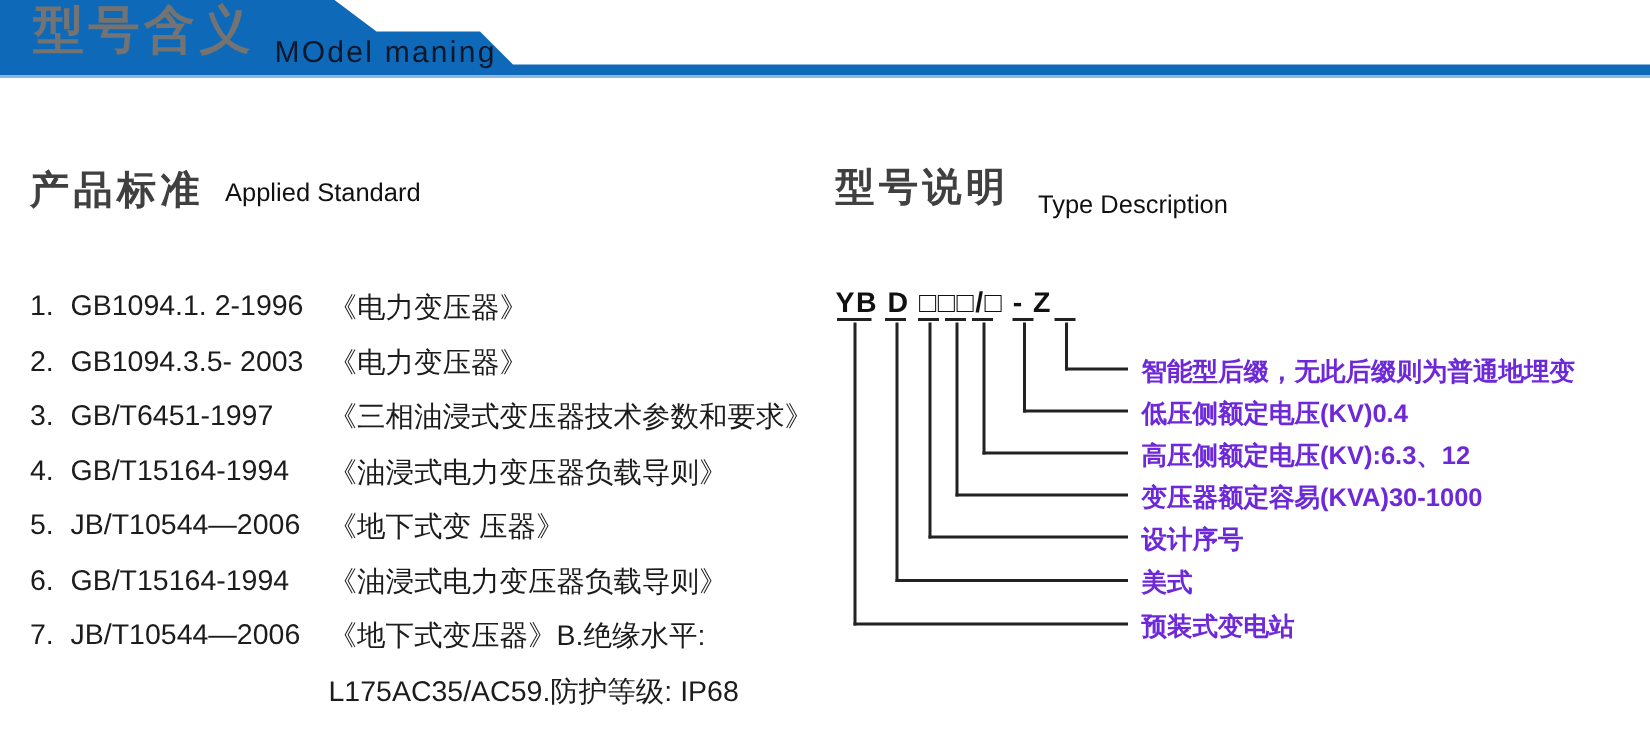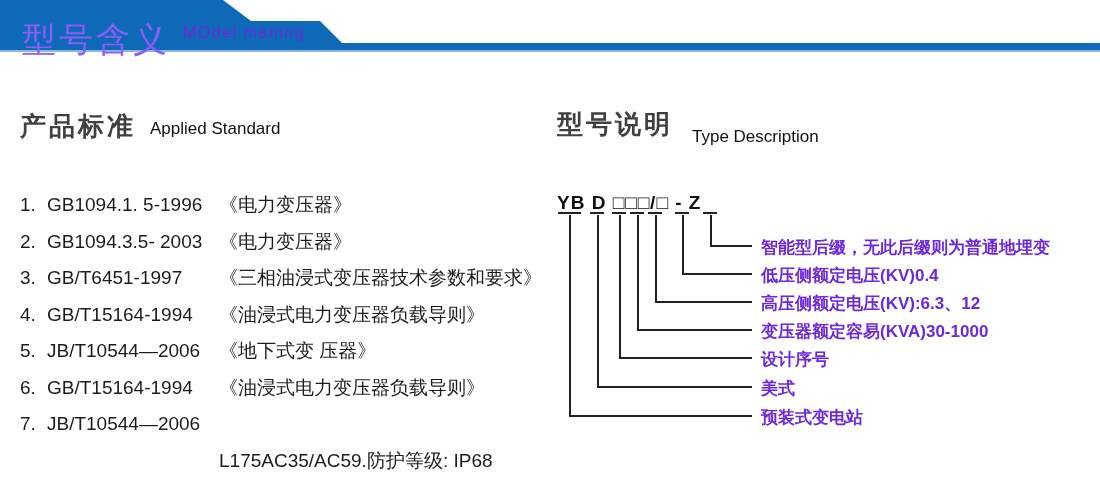--- a/index.html
+++ b/index.html
@@ -17,27 +17,27 @@
   .banner {
     position: absolute; left: 0; top: 0; width: 1100px; height: 50px;
     background: #0e6ab8;
     clip-path: polygon(0 0, 223px 0, 251px 21px, 320px 21px, 342px 43px, 1100px 43px, 1100px 50px, 0 50px);
   }
   .banner-underline {
     position: absolute; left: 0; top: 50px; width: 1100px; height: 2px;
     background: #8cb8e0;
   }
   .banner-title {
-    position: absolute; left: 22px; top: 21px;
-    font-size: 34px; font-weight: normal; color: #8b5cf6; letter-spacing: 3px;
+    position: absolute; left: 22px; top: 2px;
+    font-size: 34px; font-weight: bold; color: #737373; letter-spacing: 3px;
     line-height: 36px; white-space: nowrap;
   }
   .banner-subtitle {
     position: absolute; left: 183px; top: 24px;
-    font-size: 16px; color: #6d28d9; letter-spacing: 1.5px; white-space: nowrap;
+    font-size: 20px; color: #0f172a; letter-spacing: 1.5px; white-space: nowrap;
   }
 
   
   .heading-cn {
     position: absolute; font-size: 26px; font-weight: bold; color: #404040;
     letter-spacing: 3px; white-space: nowrap;
   }
   .heading-en {
     position: absolute; font-size: 17px; color: #111111; white-space: nowrap;
   }
@@ -83,21 +83,21 @@
 <div class="banner-subtitle">MOdel maning</div>
 
 <div id="left-heading-cn" class="heading-cn">产品标准</div>
 <div id="left-heading-en" class="heading-en">Applied Standard</div>
 <div id="right-heading-cn" class="heading-cn">型号说明</div>
 <div id="right-heading-en" class="heading-en">Type Description</div>
 
 <div class="standards-list">
   <div class="standard-row">
     <span class="standard-num">1.</span>
-    <span class="standard-code">GB1094.1. 5-1996</span>
+    <span class="standard-code">GB1094.1. 2-1996</span>
     <span class="standard-title">《电力变压器》</span>
   </div>
   <div class="standard-row">
     <span class="standard-num">2.</span>
     <span class="standard-code">GB1094.3.5- 2003</span>
     <span class="standard-title">《电力变压器》</span>
   </div>
   <div class="standard-row">
     <span class="standard-num">3.</span>
     <span class="standard-code">GB/T6451-1997</span>
@@ -114,20 +114,21 @@
     <span class="standard-title">《地下式变 压器》</span>
   </div>
   <div class="standard-row">
     <span class="standard-num">6.</span>
     <span class="standard-code">GB/T15164-1994</span>
     <span class="standard-title">《油浸式电力变压器负载导则》</span>
   </div>
   <div class="standard-row">
     <span class="standard-num">7.</span>
     <span class="standard-code">JB/T10544—2006</span>
+    <span class="standard-title">《地下式变压器》B.绝缘水平:</span>
   </div>
   <div class="standard-row">
     <span class="standard-num"></span>
     <span class="standard-code"></span>
     <span class="standard-title">L175AC35/AC59.防护等级: IP68</span>
   </div>
 </div>
 
 <div class="model-code">YB D □□□/□ - Z</div>
 

